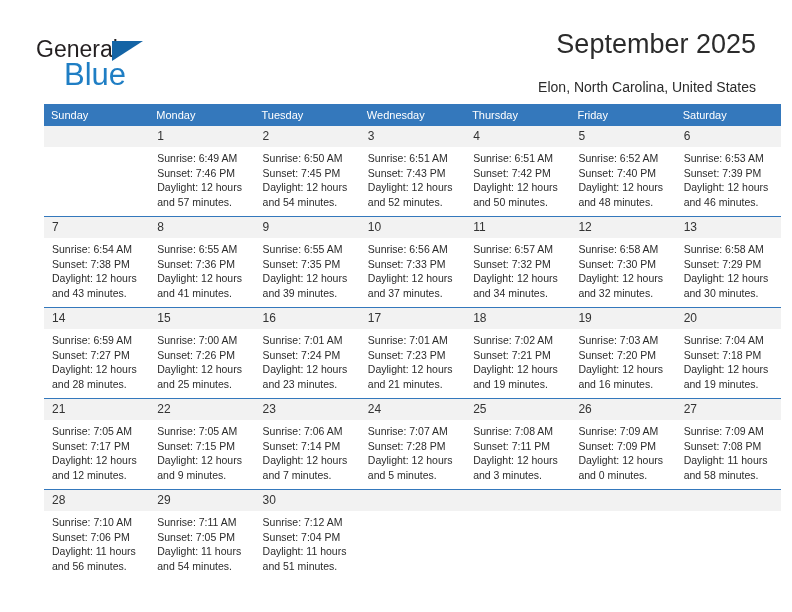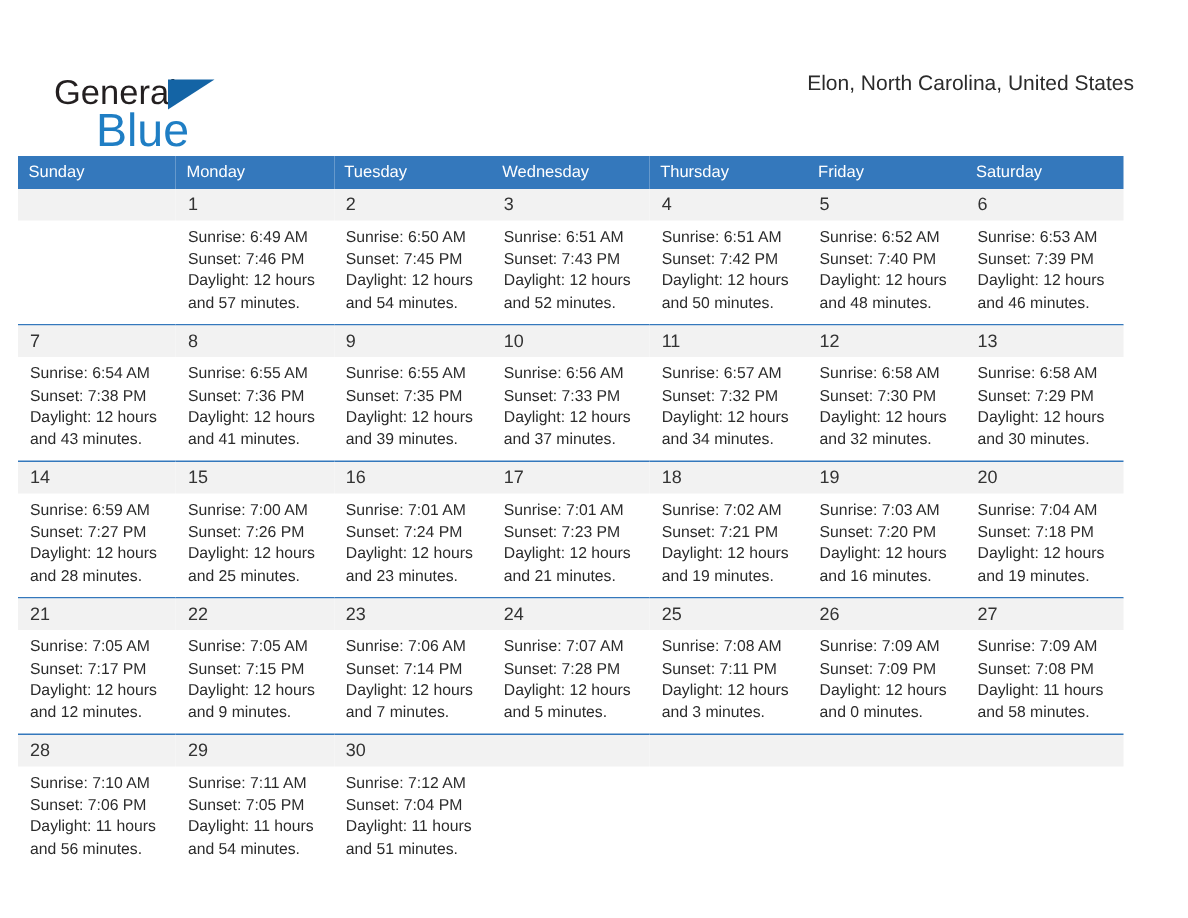--- a/index.html
+++ b/index.html
@@ -25,21 +25,21 @@
   
   .header {
     position: absolute;
     left: 0; top: 0;
     width: 792px;
     height: 104px;
   }
   .brand {
     position: absolute;
     left: 36px;
-    top: 48px;
+    top: 36px;
     width: 230px;
     height: 56px;
   }
   .brand-general {
     position: absolute;
     left: 0; top: 0;
     font-size: 23px;
     letter-spacing: 0px;
     color: #231f20;
     font-family: "Liberation Sans", sans-serif;
@@ -78,21 +78,21 @@
     font-size: 14px;
     color: #2b2b2b;
     line-height: 17px;
     font-family: "Liberation Sans", sans-serif;
     white-space: nowrap;
   }
 
   
   .calendar {
     position: absolute;
-    left: 12px;
+    left: 44px;
     top: 104px;
     width: 737px;
   }
   table.cal {
     border-collapse: collapse;
     table-layout: fixed;
     width: 737px;
   }
   table.cal col { width: 105.28px; }
 
@@ -156,20 +156,21 @@
 
   <div class="header">
 
     <div class="brand">
       <span class="brand-general">General</span>
       <span class="brand-tri"></span>
       <span class="brand-blue">Blue</span>
     </div>
 
     <div class="title-block">
+      <div class="month-title">September 2025</div>
       <div class="location">Elon, North Carolina, United States</div>
     </div>
 
   </div>
 
   <div class="calendar">
     <table class="cal">
       <colgroup>
         <col>
           <col>

